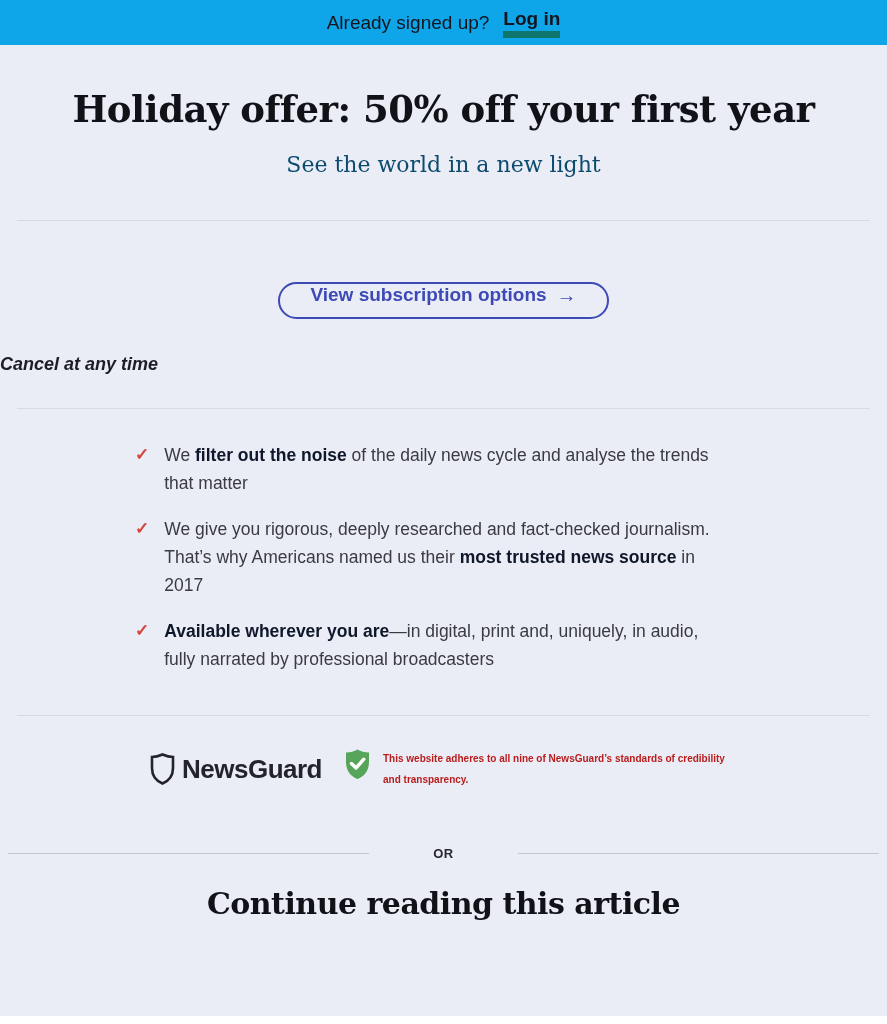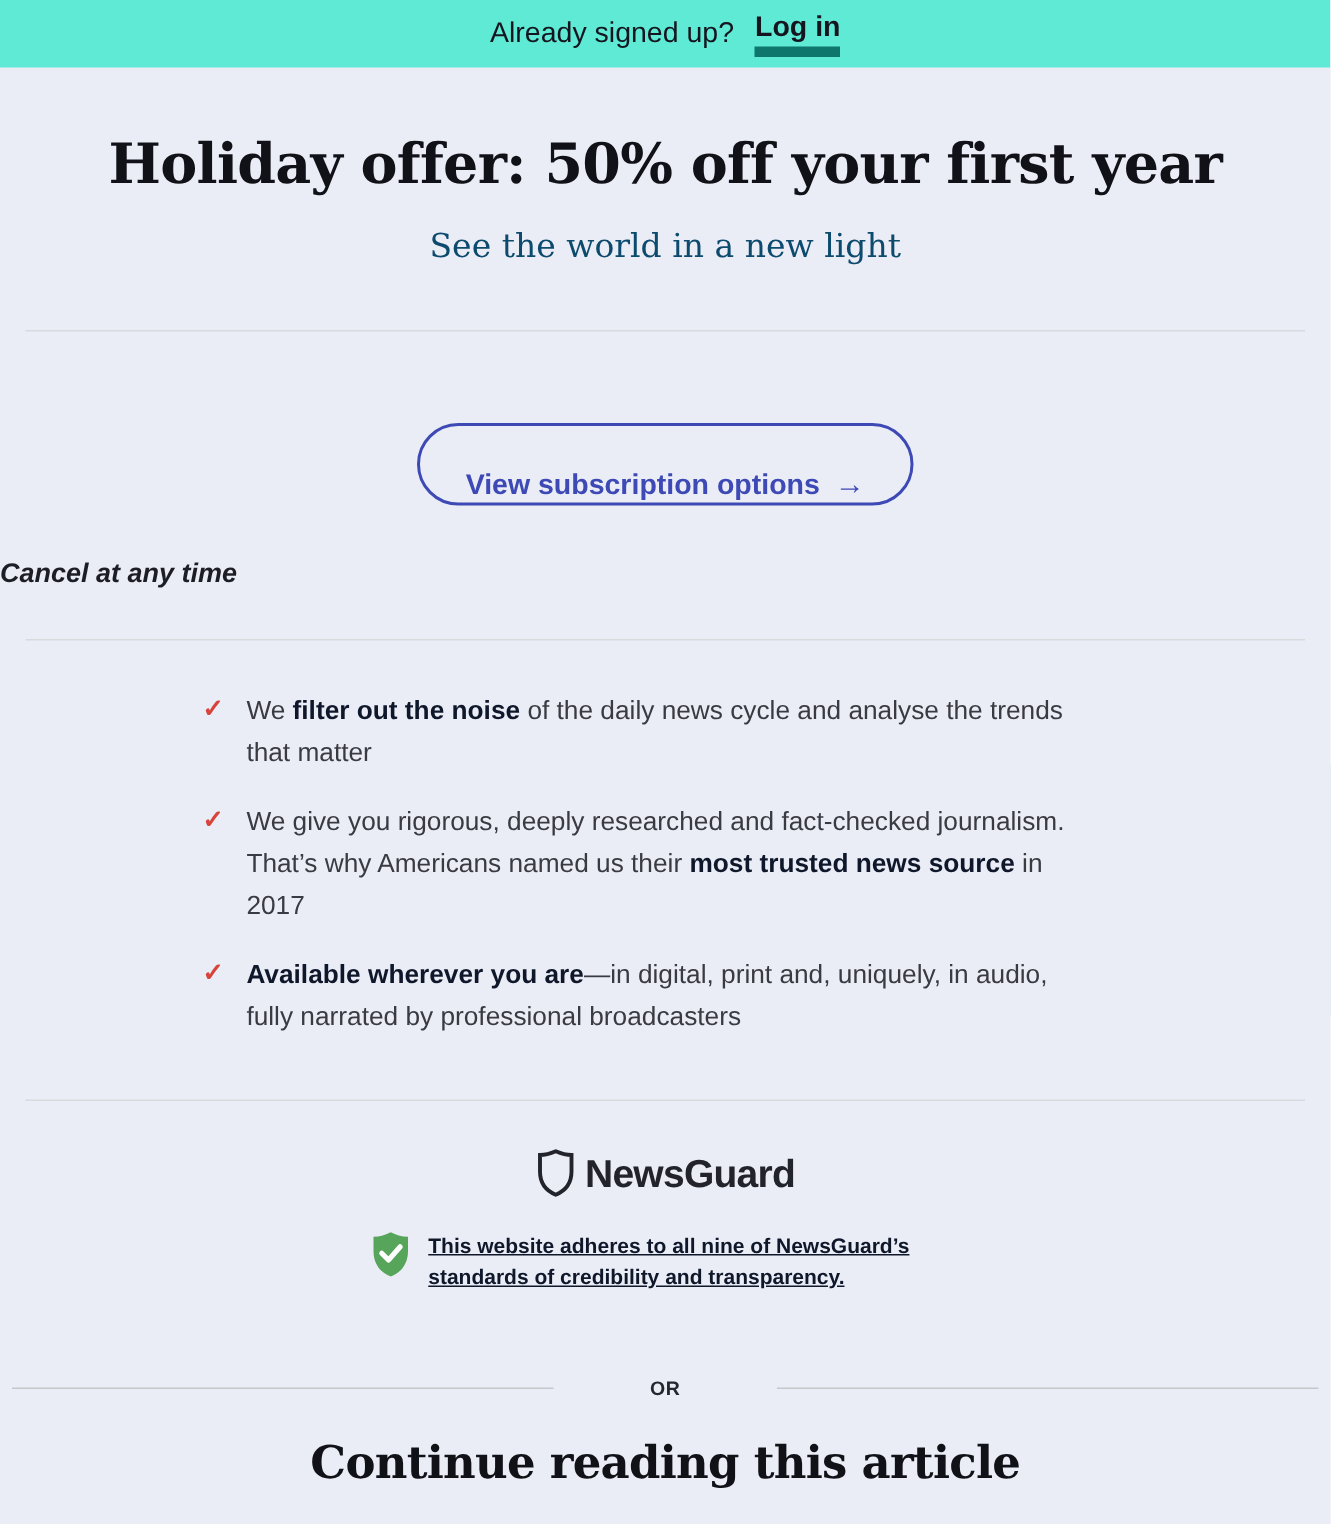--- a/index.html
+++ b/index.html
@@ -11,21 +11,21 @@
     -webkit-font-smoothing:antialiased;
   }
   .page {
     width:887px; height:1016px;
     background:#ebedf6;
     overflow:hidden;
   }
   
   .topbar {
     height:45px;
-    background:#5eead4;
+    background:#0ea5e9;
     display:flex; align-items:center; justify-content:center;
     font-size:19px; color:#15151f;
   }
   .topbar .prompt { font-weight:400; }
   .topbar .login {
     margin-left:14px;
     font-weight:700;
     color:#15151f;
     text-decoration:none;
     border-bottom:7px solid #0f766e;
@@ -53,22 +53,22 @@
     border-top:1px solid #d9dade;
     margin:0 17px;
   }
   .div1 { margin-top:43px; }
   .div2 { margin-top:33px; }
   .div3 { margin-top:0; }
   
   .cta-wrap { text-align:center; }
   .cta-button {
     margin-top:61px;
-    display:inline-flex; align-items:flex-end; gap:10px;
-    height:55px;
+    display:inline-flex; align-items:flex-start; gap:10px;
+    height:37px;
     padding:0 30px;
     background:transparent;
     border:2px solid #3d49b5;
     border-radius:999px;
     color:#3d49b5;
     font-family:"Liberation Sans", sans-serif;
     font-weight:700;
     font-size:19px;
     cursor:pointer;
   }
@@ -104,39 +104,37 @@
     flex:0 0 auto;
   }
   .benefits .b { font-weight:700; color:#0f172a; }
   
   .newsguard-row {
     margin-top:32px;
     display:flex;
     align-items:center;
     justify-content:center;
     gap:22px;
-    flex-direction:column;
   }
   .ng-logo { display:flex; align-items:center; gap:6px; }
   .ng-logo svg { display:block; }
   .ng-wordmark {
     font-weight:800;
     font-size:26px;
     letter-spacing:-0.5px;
     color:#23232b;
   }
   .ng-statement-wrap { display:flex; align-items:flex-start; gap:12px; }
   .ng-badge svg { display:block; }
   .ng-statement {
     width:355px;
     font-weight:700;
-    font-size:14px;
+    font-size:10px;
     line-height:21px;
-    color:#0f172a;
-    text-decoration:underline;
+    color:#b91c1c;
   }
   
   .or-row {
     margin-top:56px;
     display:flex;
     align-items:center;
     padding:0 8px;
     gap:24px;
   }
   .or-row .line { flex:1; border-top:1px solid #c6c7cd; }

